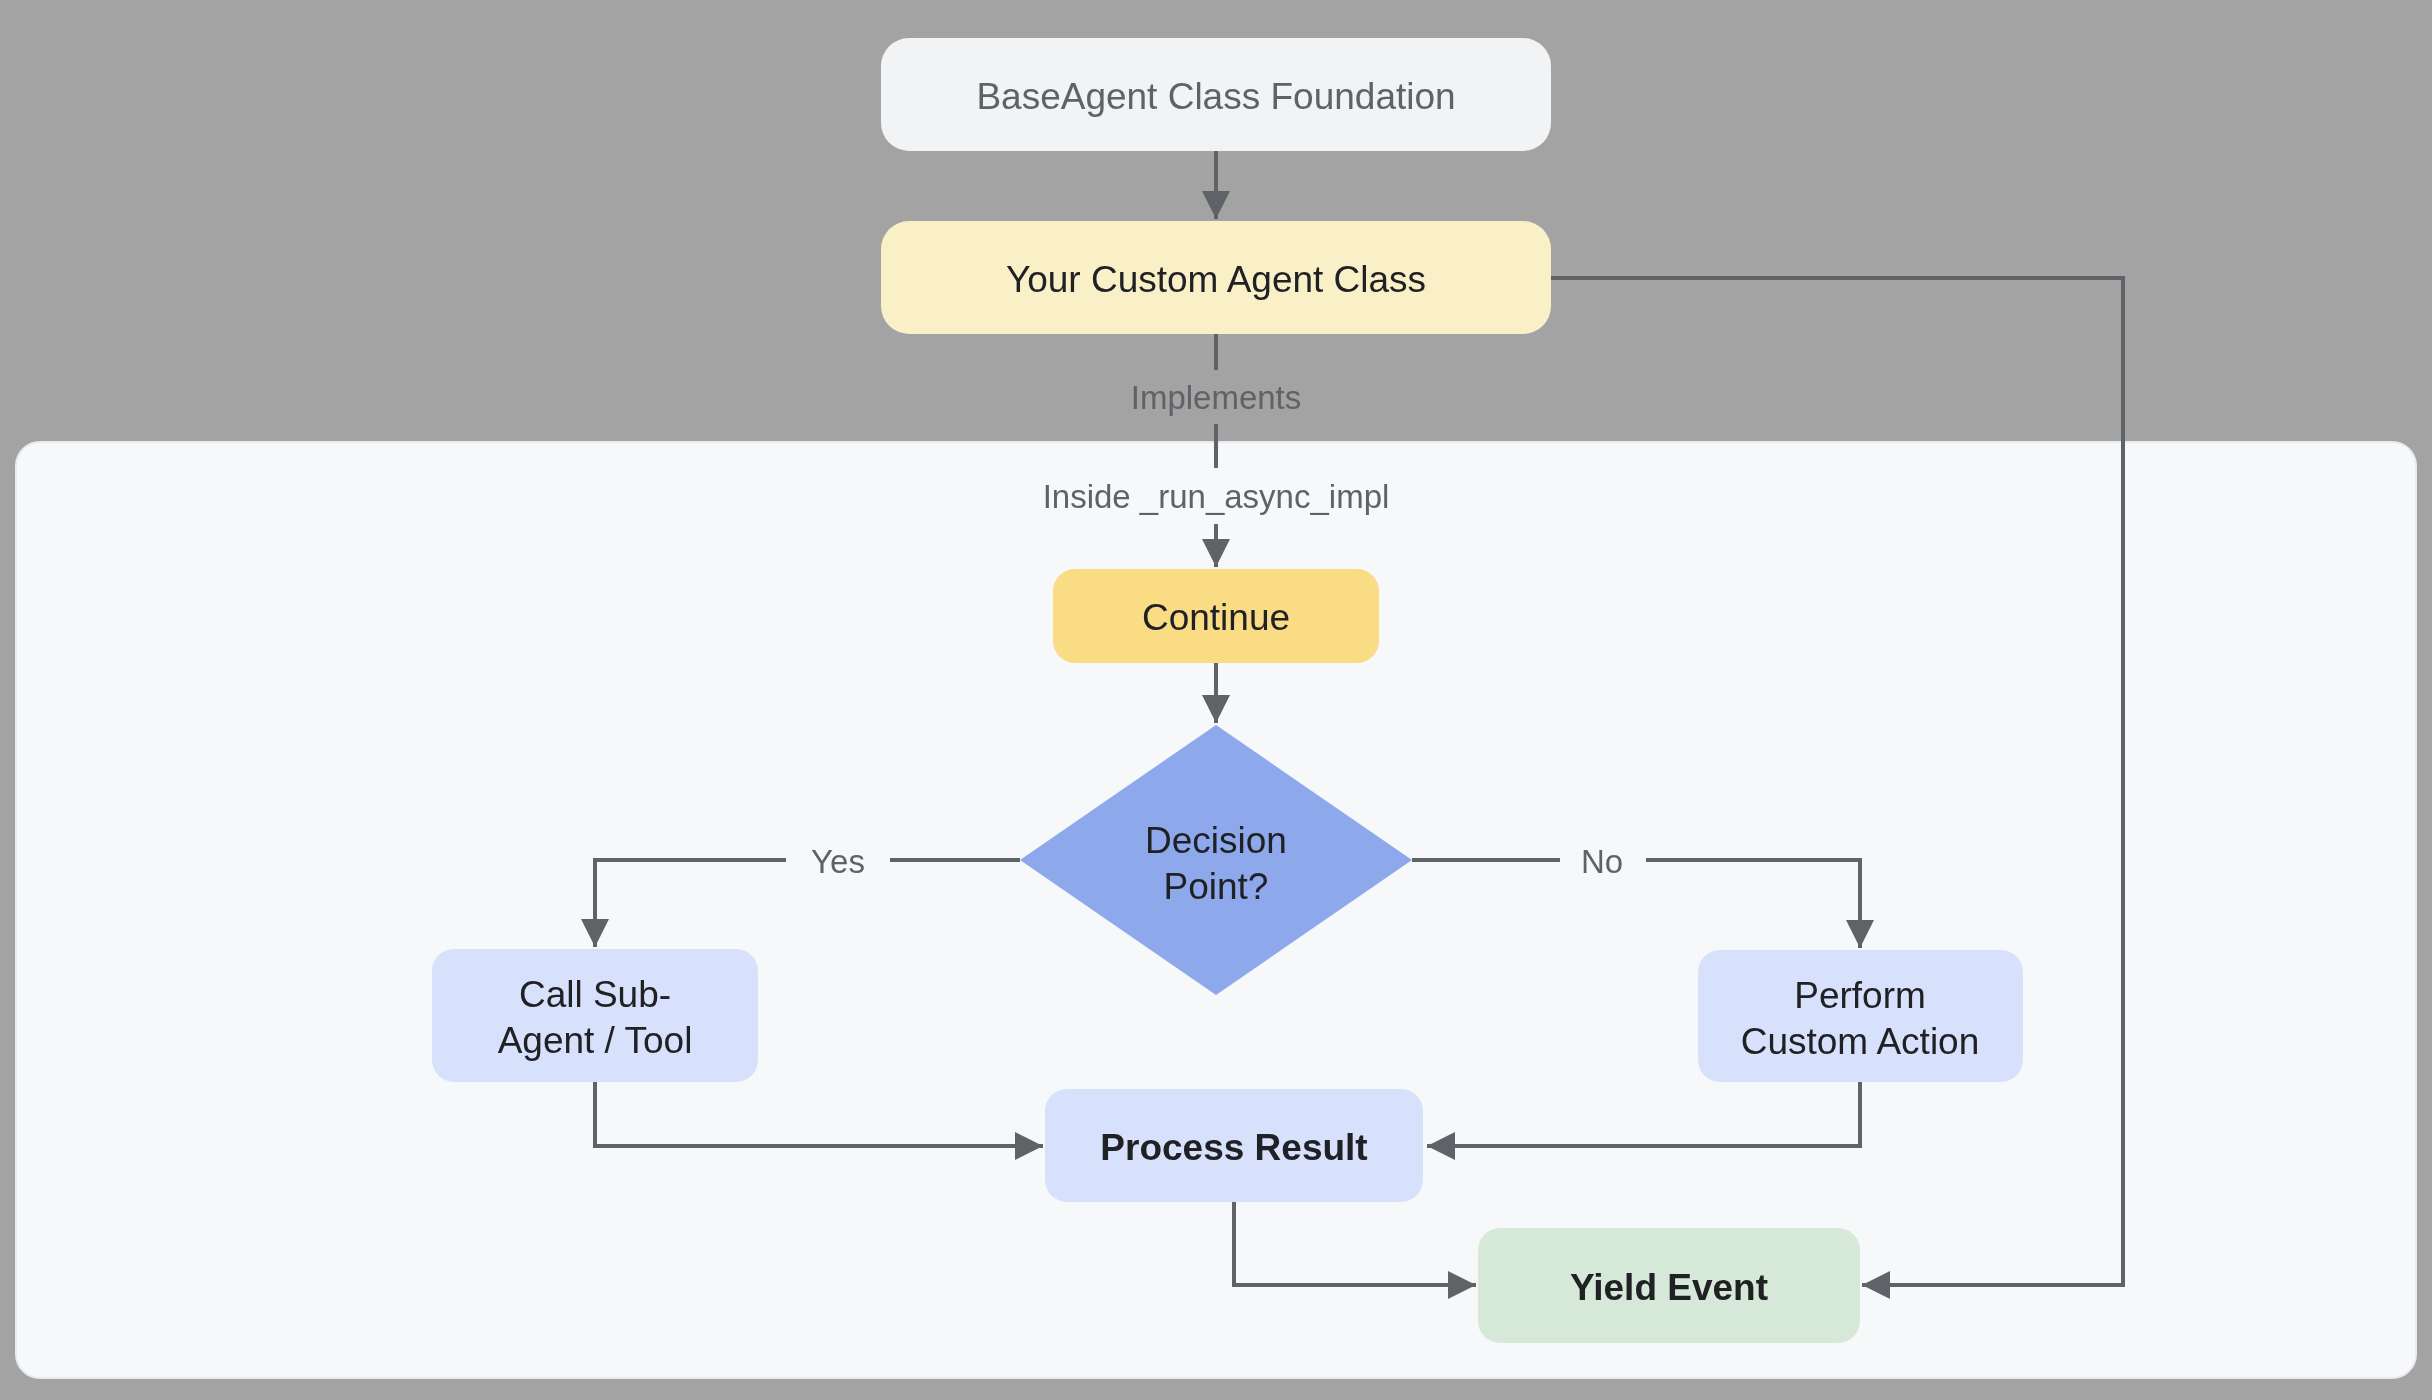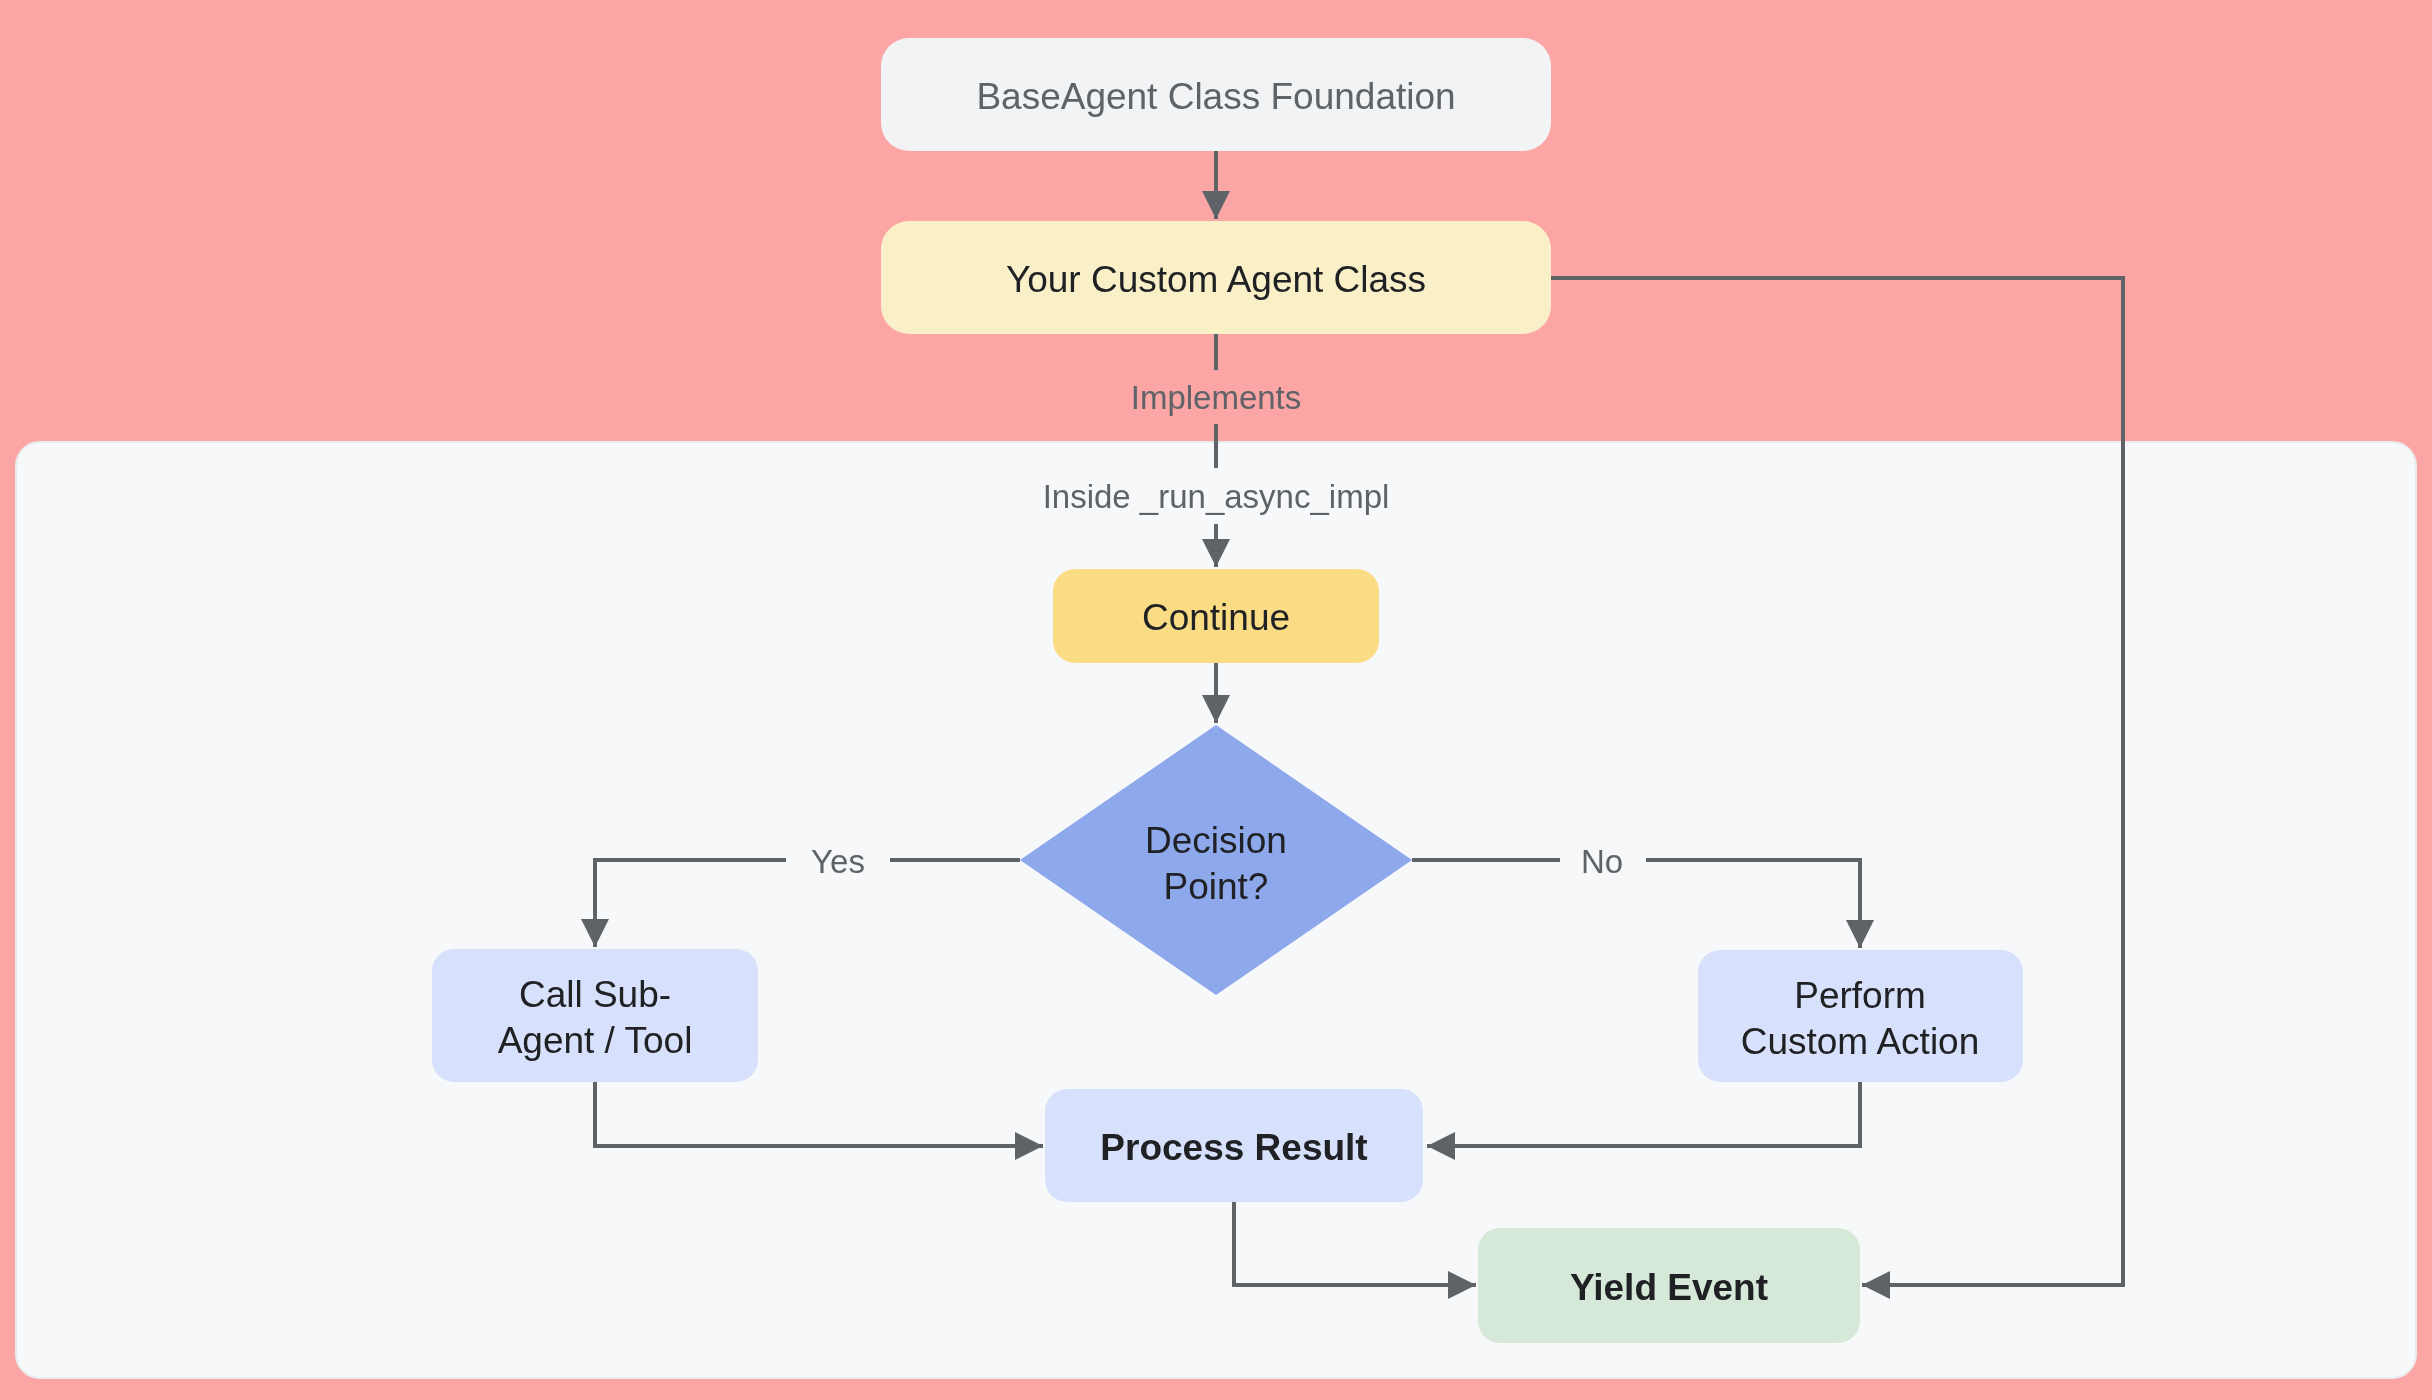--- a/index.html
+++ b/index.html
@@ -1,20 +1,20 @@
 <!DOCTYPE html>
 <html><head>
 <meta charset="utf-8">
 <style>
   html, body { margin: 0; padding: 0; background: #ffffff; }
   .canvas {
     position: relative;
     width: 2432px;
     height: 1400px;
-    background: #fca5a5;
+    background: #a3a3a3;
     font-family: "Liberation Sans", sans-serif;
   }
   svg { display: block; }
   .edge {
     stroke: #5f6368;
     stroke-width: 4;
     fill: none;
     marker-end: url(#arrowhead);
   }
   .edge-plain {

